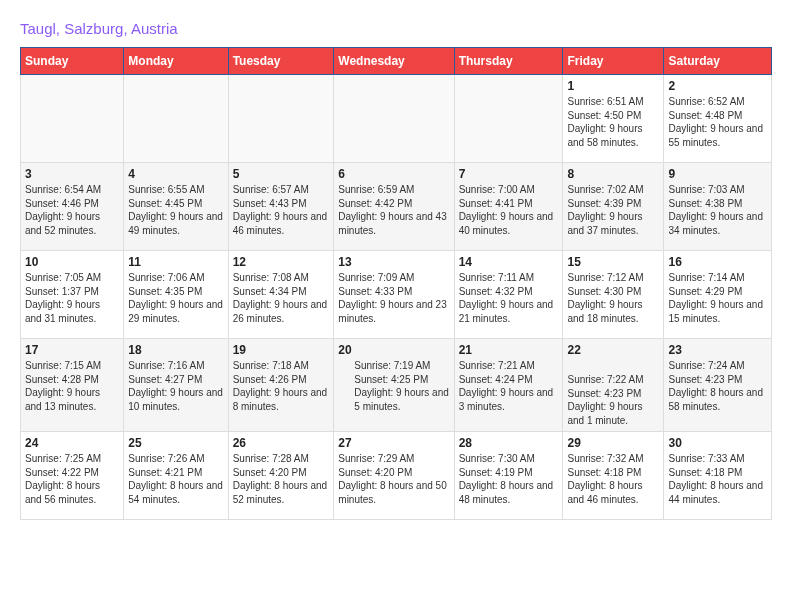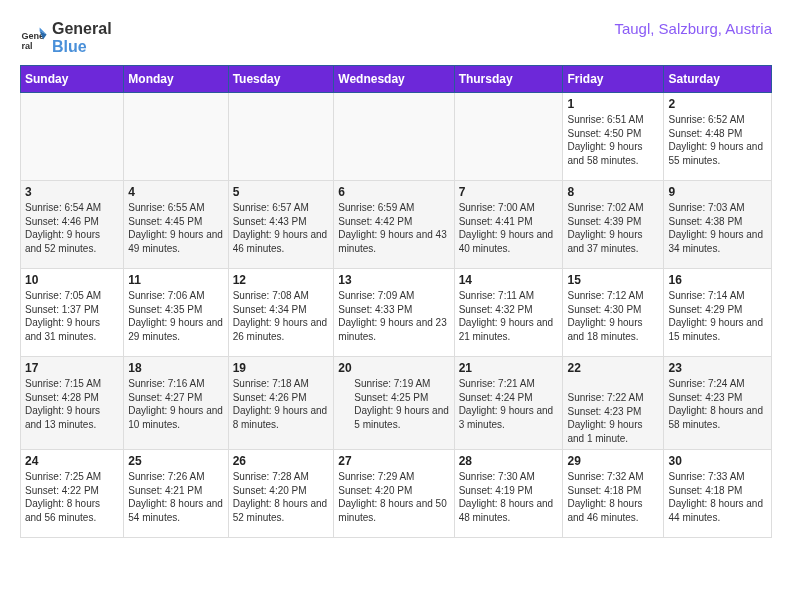--- a/index.html
+++ b/index.html
@@ -36,21 +36,21 @@
     .location-subtitle {
       font-size: 15px;
       color: #8b5cf6;
     }
     table {
       width: 100%;
       border-collapse: collapse;
       font-size: 11px;
     }
     thead tr th {
-      background-color: #6d28d9;
+      background-color: #ef4444;
       color: #fff;
       padding: 6px 4px;
       text-align: left;
       font-size: 12px;
       font-weight: bold;
       border: 1px solid #2a5a9a;
     }
     tbody tr td {
       border: 1px solid #ddd;
       vertical-align: top;
@@ -74,32 +74,20 @@
       line-height: 1.35;
     }
     .empty-cell {
       background: #f9f9f9 !important;
     }
   </style>
 </head>
 <body>
 
 <div class="header-area">
-  <div class="logo">
-    <svg class="logo-icon" viewBox="0 0 40 40">
-      <text x="2" y="22" font-size="13" font-weight="bold" fill="#333">Gene</text>
-      <text x="2" y="35" font-size="13" font-weight="bold" fill="#333">ral</text>
-      <polygon points="28,5 38,15 28,10" fill="#4a90d9"></polygon>
-      <polygon points="28,10 38,15 33,22" fill="#2a6aaa"></polygon>
-    </svg>
-    <div>
-      <div style="font-size:16px;font-weight:bold;color:#333;line-height:1.1;">General</div>
-      <div style="font-size:16px;font-weight:bold;color:#4a90d9;line-height:1.1;">Blue</div>
-    </div>
-  </div>
   <div class="title-area">
     <div class="location-subtitle">Taugl, Salzburg, Austria</div>
   </div>
 </div>
 
 <table>
   <thead>
     <tr id="weekday-header">
     <th>Sunday</th>
         <th>Monday</th>

